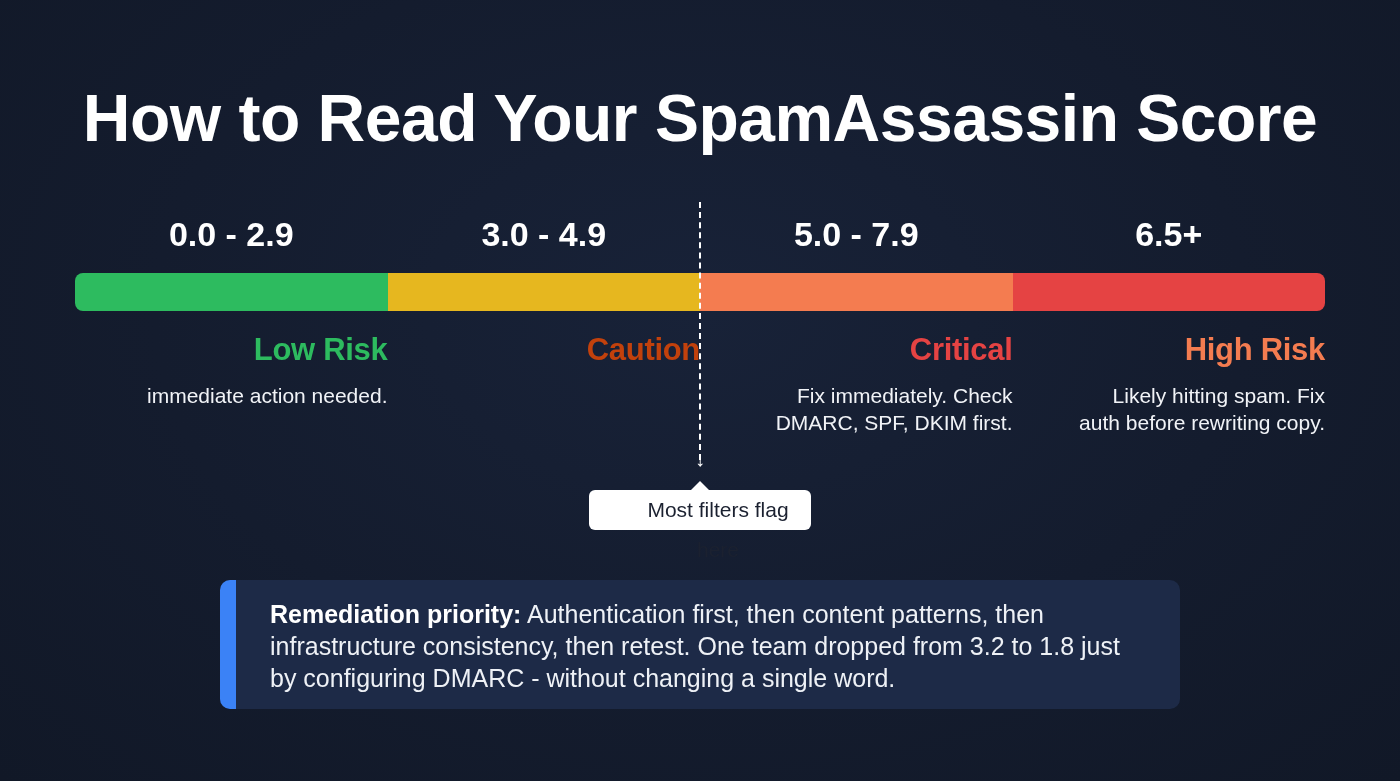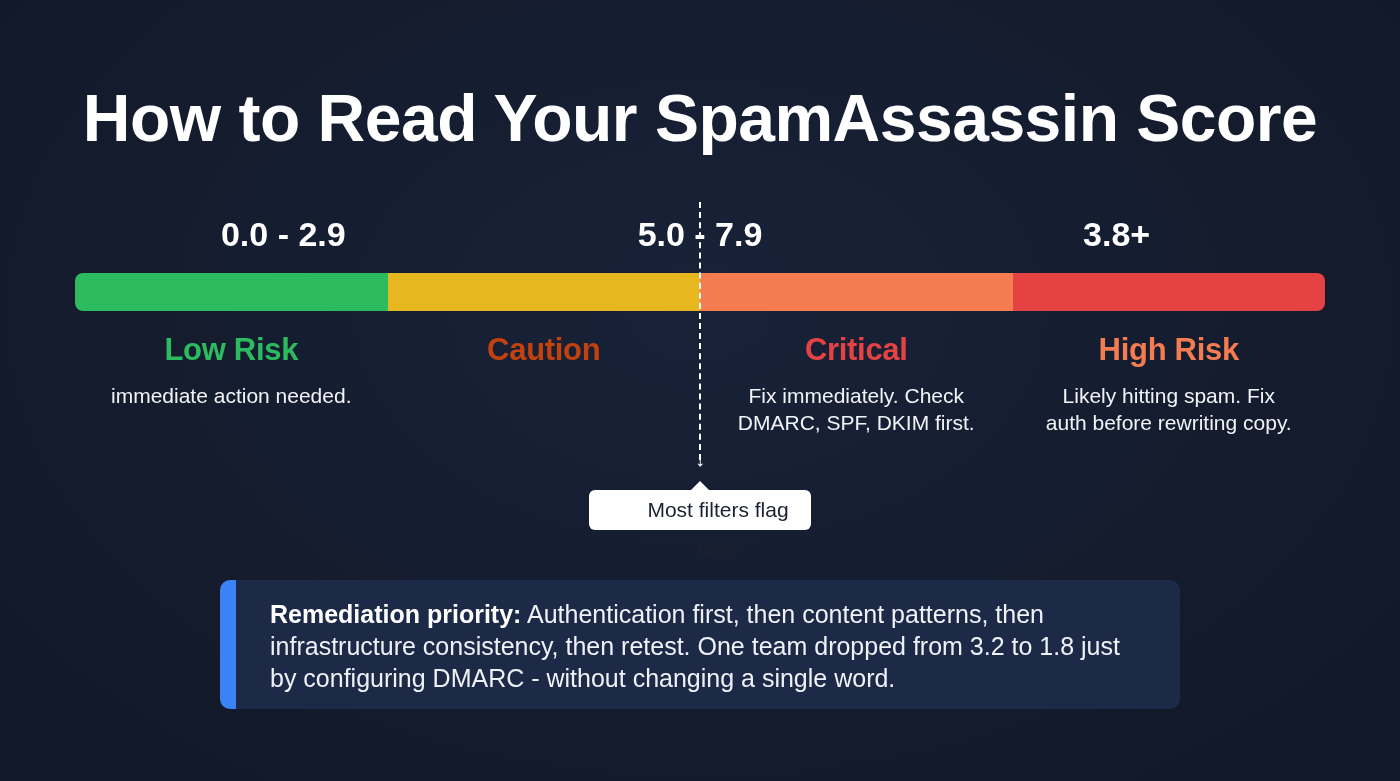--- a/index.html
+++ b/index.html
@@ -17,21 +17,21 @@
     color: #ffffff;
   }
   .ranges { position: absolute; left: 75px; top: 215px; width: 1250px; display: flex; }
   .range { flex: 1; text-align: center; font-size: 34px; font-weight: bold; color: #ffffff; }
   .bar {
     position: absolute; left: 75px; top: 273px; width: 1250px; height: 38px;
     border-radius: 8px; overflow: hidden; display: flex;
   }
   .seg { flex: 1; height: 100%; }
   .labels { position: absolute; left: 75px; top: 332px; width: 1250px; display: flex; }
-  .zone { flex: 1; text-align: center; }
+  .zone { flex: 1; text-align: right; }
   .zone-label { font-size: 31px; font-weight: bold; margin-bottom: 14px; letter-spacing: -0.3px; }
   .zone-desc { font-size: 21px; line-height: 27px; color: #f1f3f7; }
   .divider {
     position: absolute; left: 699px; top: 202px; height: 258px; width: 0;
     border-left: 2px dashed #ffffff;
   }
   .arrow {
     position: absolute; left: 690px; top: 449px; width: 20px; height: 20px;
     color: #ffffff; font-size: 20px; line-height: 20px; text-align: center;
   }
@@ -54,22 +54,23 @@
   .callout-text { font-size: 25px; line-height: 32px; color: #eef1f6; }
   .callout-text b { font-weight: bold; color: #ffffff; margin-top: 36px; }
 </style>
 </head>
 <body>
 
 <div class="title">How to Read Your SpamAssassin Score</div>
 
 <div class="ranges">
   <div class="range">0.0 - 2.9</div>
+  <div class="range">3.0 - 4.9</div>
   <div class="range">5.0 - 7.9</div>
-  <div class="range">3.8+</div>
+  <div class="range">6.5+</div>
 </div>
 
 <div class="bar">
   <div class="seg" style="background:#2dbb5f"></div>
   <div class="seg" style="background:#e6b71f"></div>
   <div class="seg" style="background:#f47c50"></div>
   <div class="seg" style="background:#e54343"></div>
 </div>
 
 <div class="labels">

